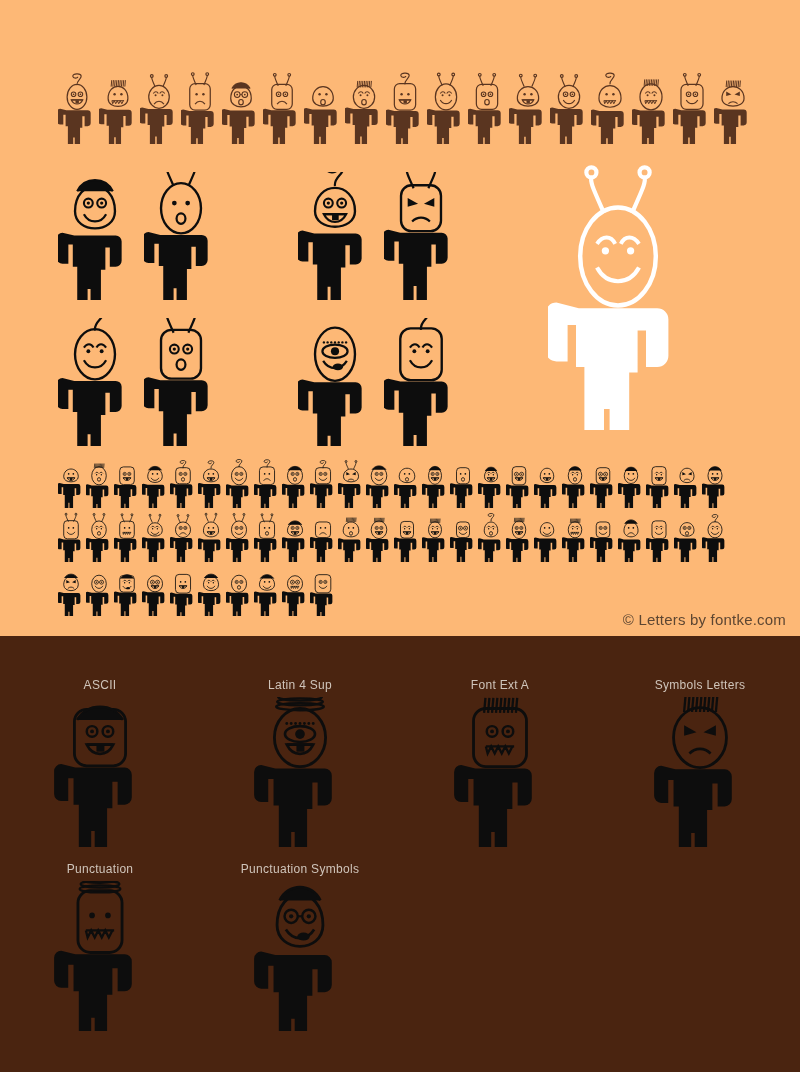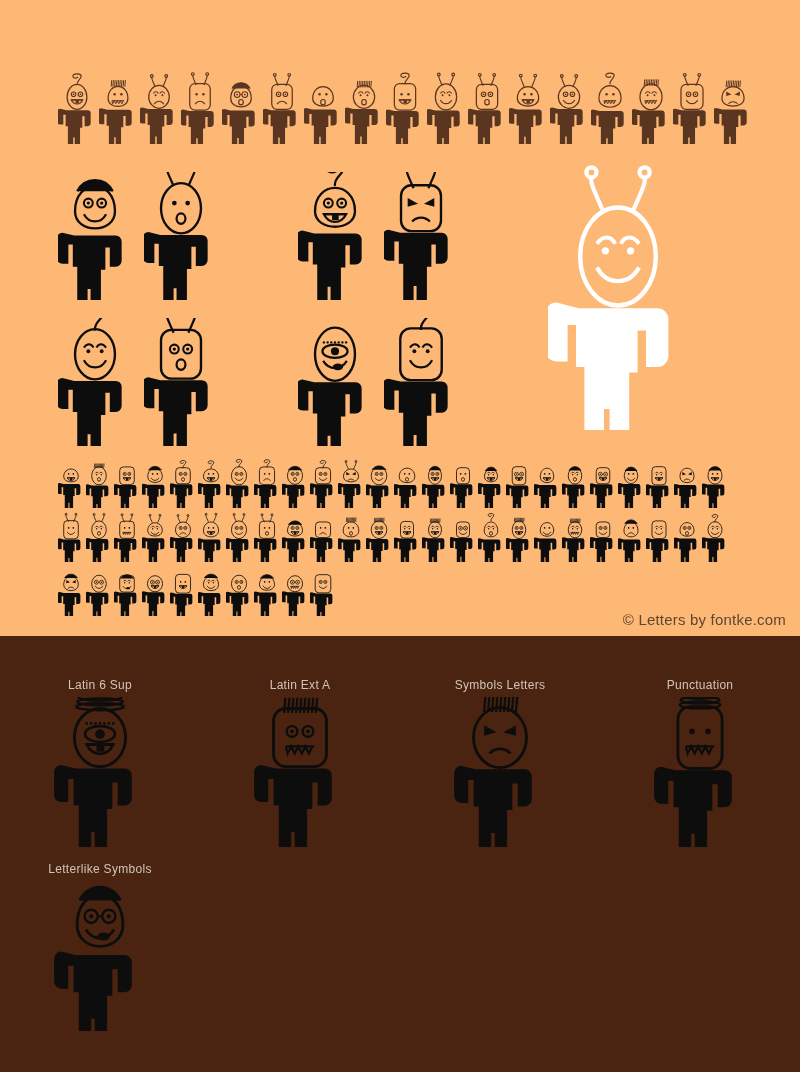--- a/index.html
+++ b/index.html
@@ -3456,21 +3456,64 @@
     </div>
 
   <div id="copyright-line">© Letters by fontke.com</div>
 </div>
 
 <div id="source-line">Font Source: http://www.fontke.com/font/10285606/</div>
 
 <div id="blocks-panel">
   <div class="block-grid" id="block-grid">
       <div class="block-cell">
-        <div class="block-label">Latin 6 Sup</div>
+        <div class="block-label">ASCII</div>
+        <div class="block-sample">
+          <svg viewBox="0 0 100 170" preserveAspectRatio="xMidYMax meet" aria-hidden="true">
+            <rect x="21" y="14" width="58" height="64" rx="14" fill="none" stroke="#0d0d0d" stroke-width="3.2"></rect>
+            <path d="M24,26 C36,6 64,6 76,26" fill="#0d0d0d" stroke="#0d0d0d" stroke-width="3"></path>
+            <circle cx="41" cy="39" r="6" fill="none" stroke="#0d0d0d" stroke-width="2.8"></circle>
+            <circle cx="59" cy="39" r="6" fill="none" stroke="#0d0d0d" stroke-width="2.8"></circle>
+            <circle cx="41" cy="39" r="2.2" fill="#0d0d0d"></circle>
+            <circle cx="59" cy="39" r="2.2" fill="#0d0d0d"></circle>
+            <path d="M35,54 C42,68 58,68 65,54 Z" fill="none" stroke="#0d0d0d" stroke-width="3"></path>
+            <line x1="35" y1="54" x2="65" y2="54" stroke="#0d0d0d" stroke-width="3"></line>
+            <rect x="46" y="55" width="9" height="7" fill="#0d0d0d"></rect>
+    <path d="
+      M22,80
+      h56
+      a8,8 0 0 1 8,8
+      v26
+      a8,8 0 0 1 -8,8
+      h-8
+      v-26
+      h-6
+      v30
+      h-6
+      v44
+      a7,7 0 0 1 -14,0
+      v-18
+      h-4
+      v18
+      a7,7 0 0 1 -14,0
+      v-48
+      h-6
+      v-30
+      h-6
+      v26
+      h-8
+      a8,8 0 0 1 -8,-8
+      v-26
+      a8,8 0 0 1 8,-8
+      Z" fill="#0d0d0d"></path>
+          </svg>
+        </div>
+      </div>
+      <div class="block-cell">
+        <div class="block-label">Latin 4 Sup</div>
         <div class="block-sample">
           <svg viewBox="0 0 100 170" preserveAspectRatio="xMidYMax meet" aria-hidden="true">
             <ellipse cx="50" cy="46" rx="29" ry="33" fill="none" stroke="#0d0d0d" stroke-width="3.2"></ellipse>
             <ellipse cx="50" cy="11" rx="27" ry="4" fill="none" stroke="#0d0d0d" stroke-width="2.6"></ellipse>
             <ellipse cx="50" cy="5.5" rx="25.9" ry="4" fill="none" stroke="#0d0d0d" stroke-width="2.6"></ellipse>
             <ellipse cx="50" cy="0" rx="24.8" ry="4" fill="none" stroke="#0d0d0d" stroke-width="2.6"></ellipse>
             <ellipse cx="50" cy="-5.5" rx="23.7" ry="4" fill="none" stroke="#0d0d0d" stroke-width="2.6"></ellipse>
             <ellipse cx="50" cy="-11" rx="22.6" ry="4" fill="none" stroke="#0d0d0d" stroke-width="2.6"></ellipse>
             <ellipse cx="50" cy="-16.5" rx="21.5" ry="4" fill="none" stroke="#0d0d0d" stroke-width="2.6"></ellipse>
             <ellipse cx="50" cy="-22" rx="20.4" ry="4" fill="none" stroke="#0d0d0d" stroke-width="2.6"></ellipse>
@@ -3512,21 +3555,21 @@
       v26
       h-8
       a8,8 0 0 1 -8,-8
       v-26
       a8,8 0 0 1 8,-8
       Z" fill="#0d0d0d"></path>
           </svg>
         </div>
       </div>
       <div class="block-cell">
-        <div class="block-label">Latin Ext A</div>
+        <div class="block-label">Font Ext A</div>
         <div class="block-sample">
           <svg viewBox="0 0 100 170" preserveAspectRatio="xMidYMax meet" aria-hidden="true">
             <rect x="20" y="13" width="60" height="66" rx="14" fill="none" stroke="#0d0d0d" stroke-width="3.2"></rect>
             <path d="M32,18 L33.5,1" stroke="#0d0d0d" stroke-width="2.6" fill="none"></path>
             <path d="M36.5,18 L38,1" stroke="#0d0d0d" stroke-width="2.6" fill="none"></path>
             <path d="M41,18 L42.5,1" stroke="#0d0d0d" stroke-width="2.6" fill="none"></path>
             <path d="M45.5,18 L47,1" stroke="#0d0d0d" stroke-width="2.6" fill="none"></path>
             <path d="M50,18 L51.5,1" stroke="#0d0d0d" stroke-width="2.6" fill="none"></path>
             <path d="M54.5,18 L56,1" stroke="#0d0d0d" stroke-width="2.6" fill="none"></path>
             <path d="M59,18 L60.5,1" stroke="#0d0d0d" stroke-width="2.6" fill="none"></path>
@@ -3657,21 +3700,21 @@
       v26
       h-8
       a8,8 0 0 1 -8,-8
       v-26
       a8,8 0 0 1 8,-8
       Z" fill="#0d0d0d"></path>
           </svg>
         </div>
       </div>
       <div class="block-cell">
-        <div class="block-label">Letterlike Symbols</div>
+        <div class="block-label">Punctuation Symbols</div>
         <div class="block-sample">
           <svg viewBox="0 0 100 170" preserveAspectRatio="xMidYMax meet" aria-hidden="true">
             <path d="M24,50 C24,4 76,4 76,50
              C76,82 24,82 24,50 Z" fill="none" stroke="#0d0d0d" stroke-width="3.2"></path>
             <path d="M27,22 C36,2 64,2 73,22" fill="#0d0d0d" stroke="#0d0d0d" stroke-width="3"></path>
             <circle cx="40" cy="40" r="7.5" fill="none" stroke="#0d0d0d" stroke-width="2.8"></circle>
             <circle cx="60" cy="40" r="7.5" fill="none" stroke="#0d0d0d" stroke-width="2.8"></circle>
             <line x1="47.5" y1="40" x2="52.5" y2="40" stroke="#0d0d0d" stroke-width="2.4"></line>
             <circle cx="40" cy="40" r="2.4" fill="#0d0d0d"></circle>
             <circle cx="60" cy="40" r="2.4" fill="#0d0d0d"></circle>

